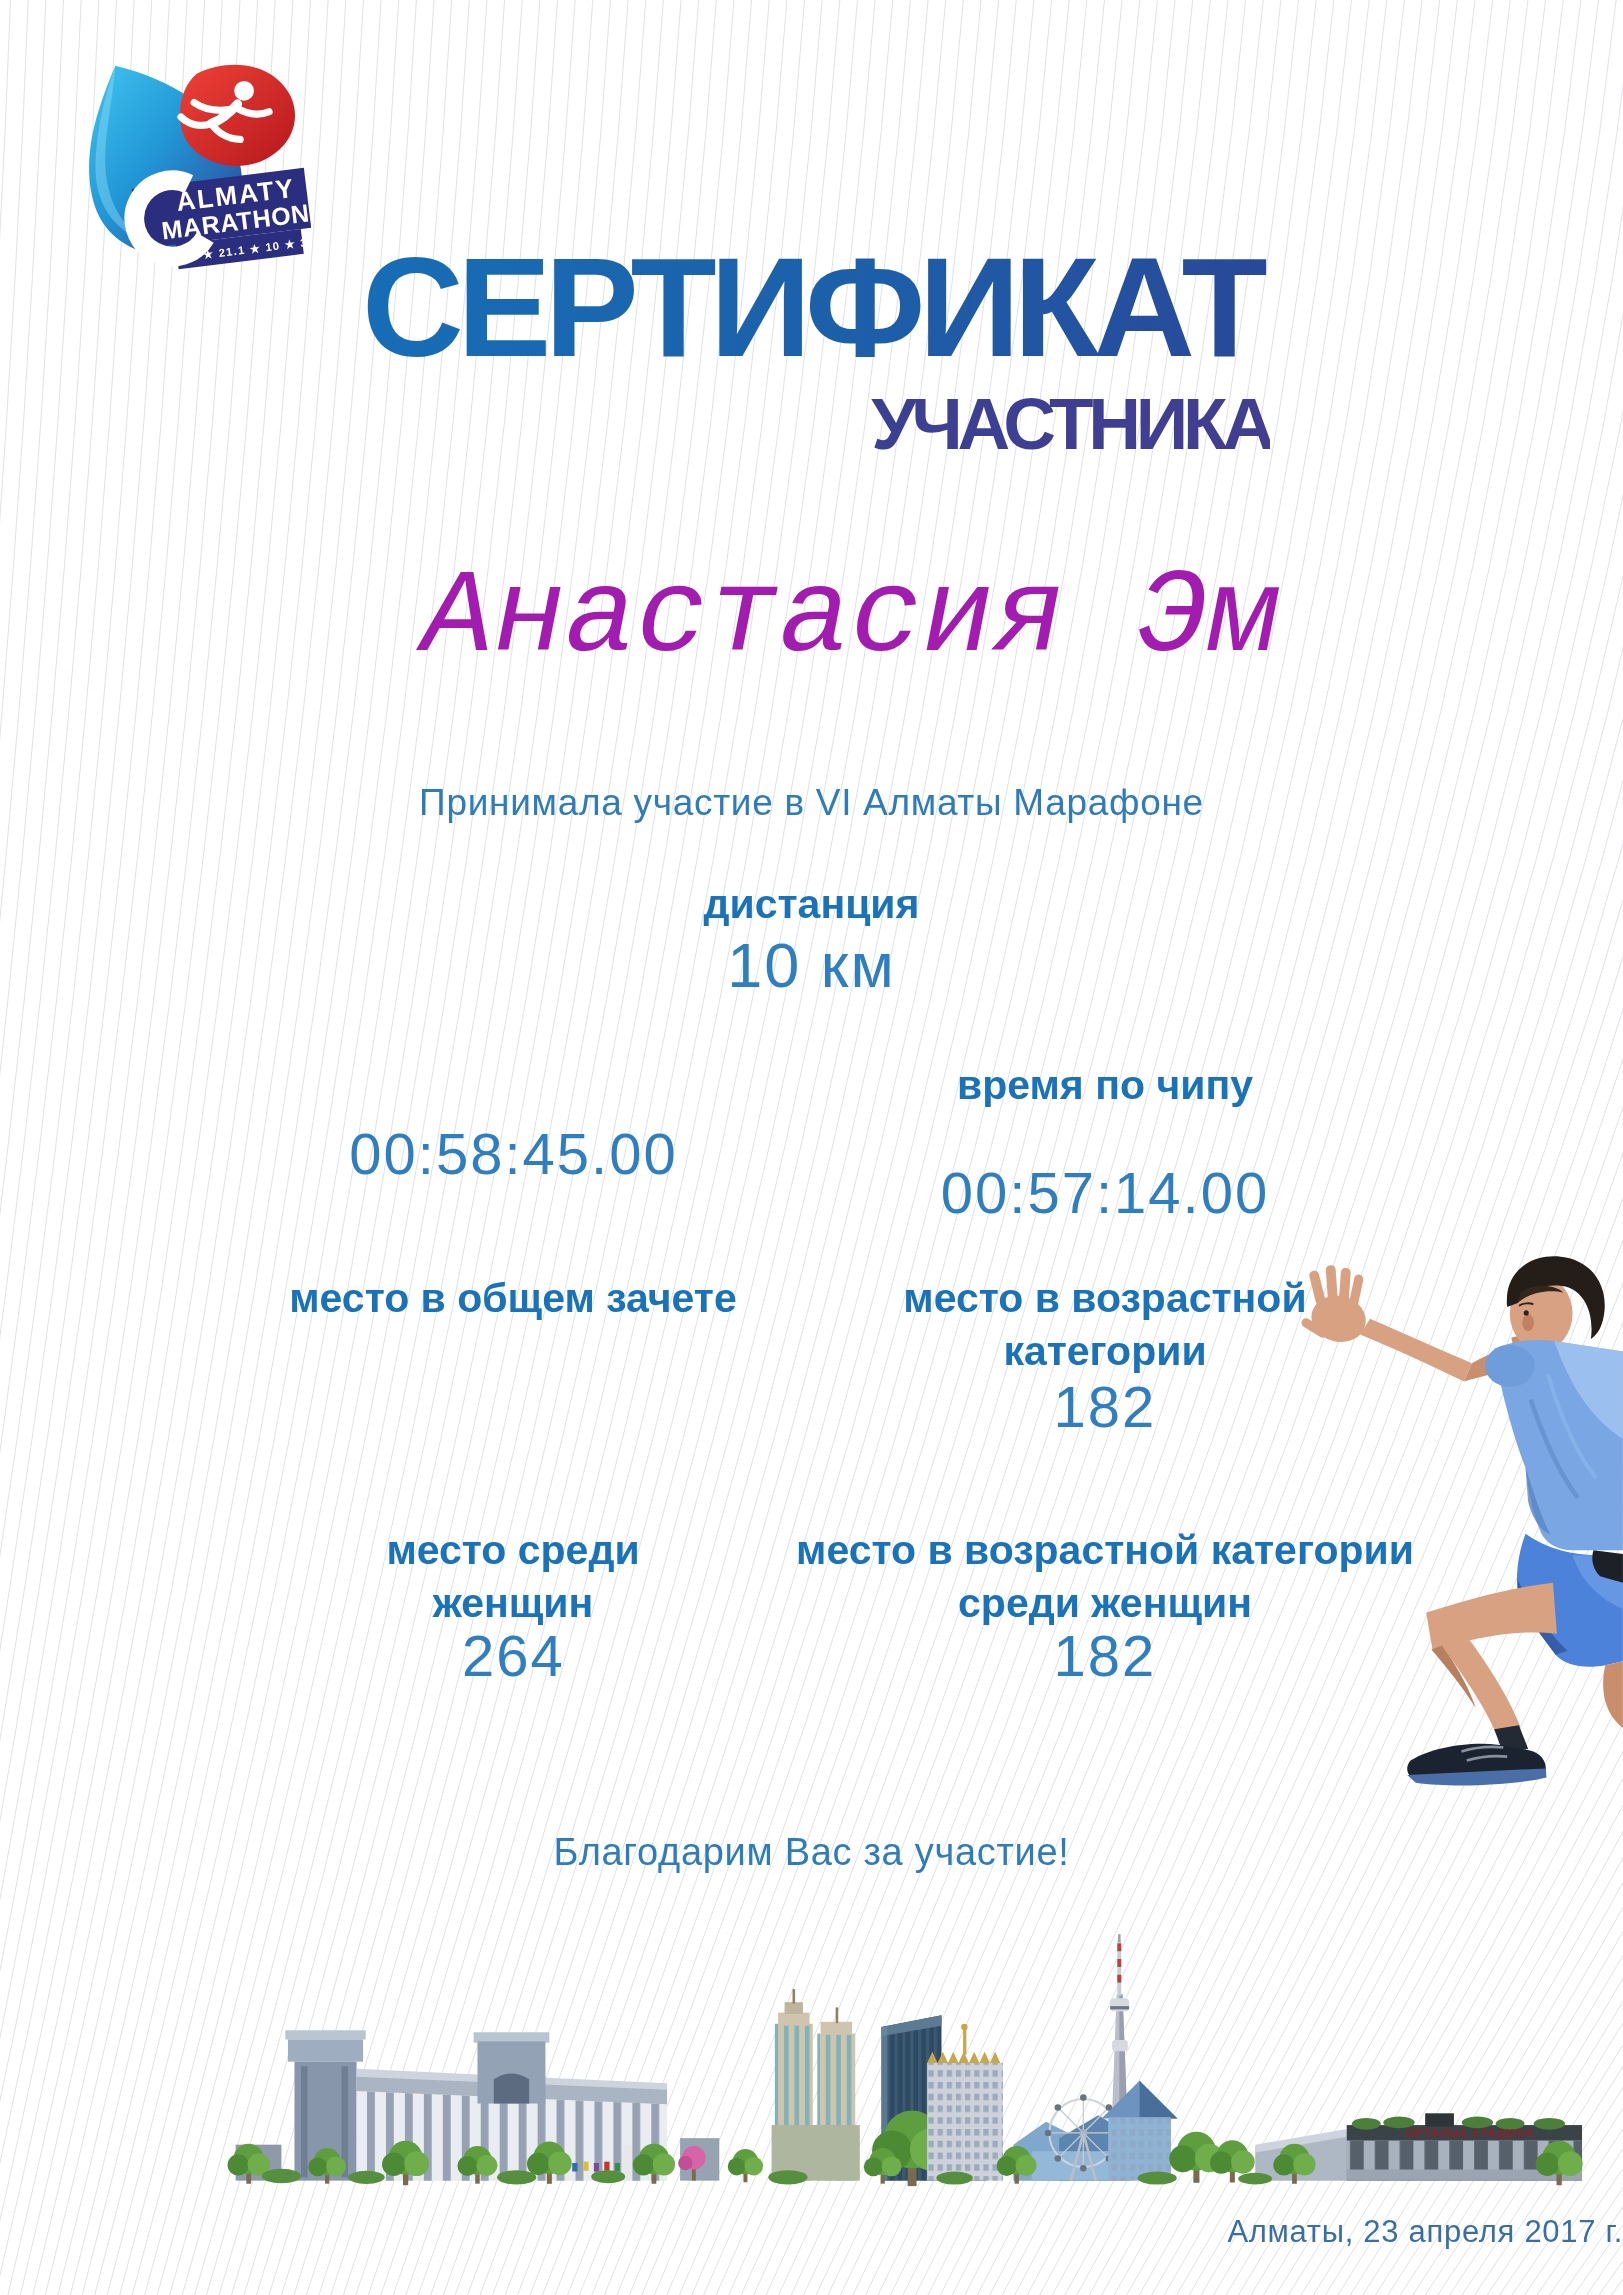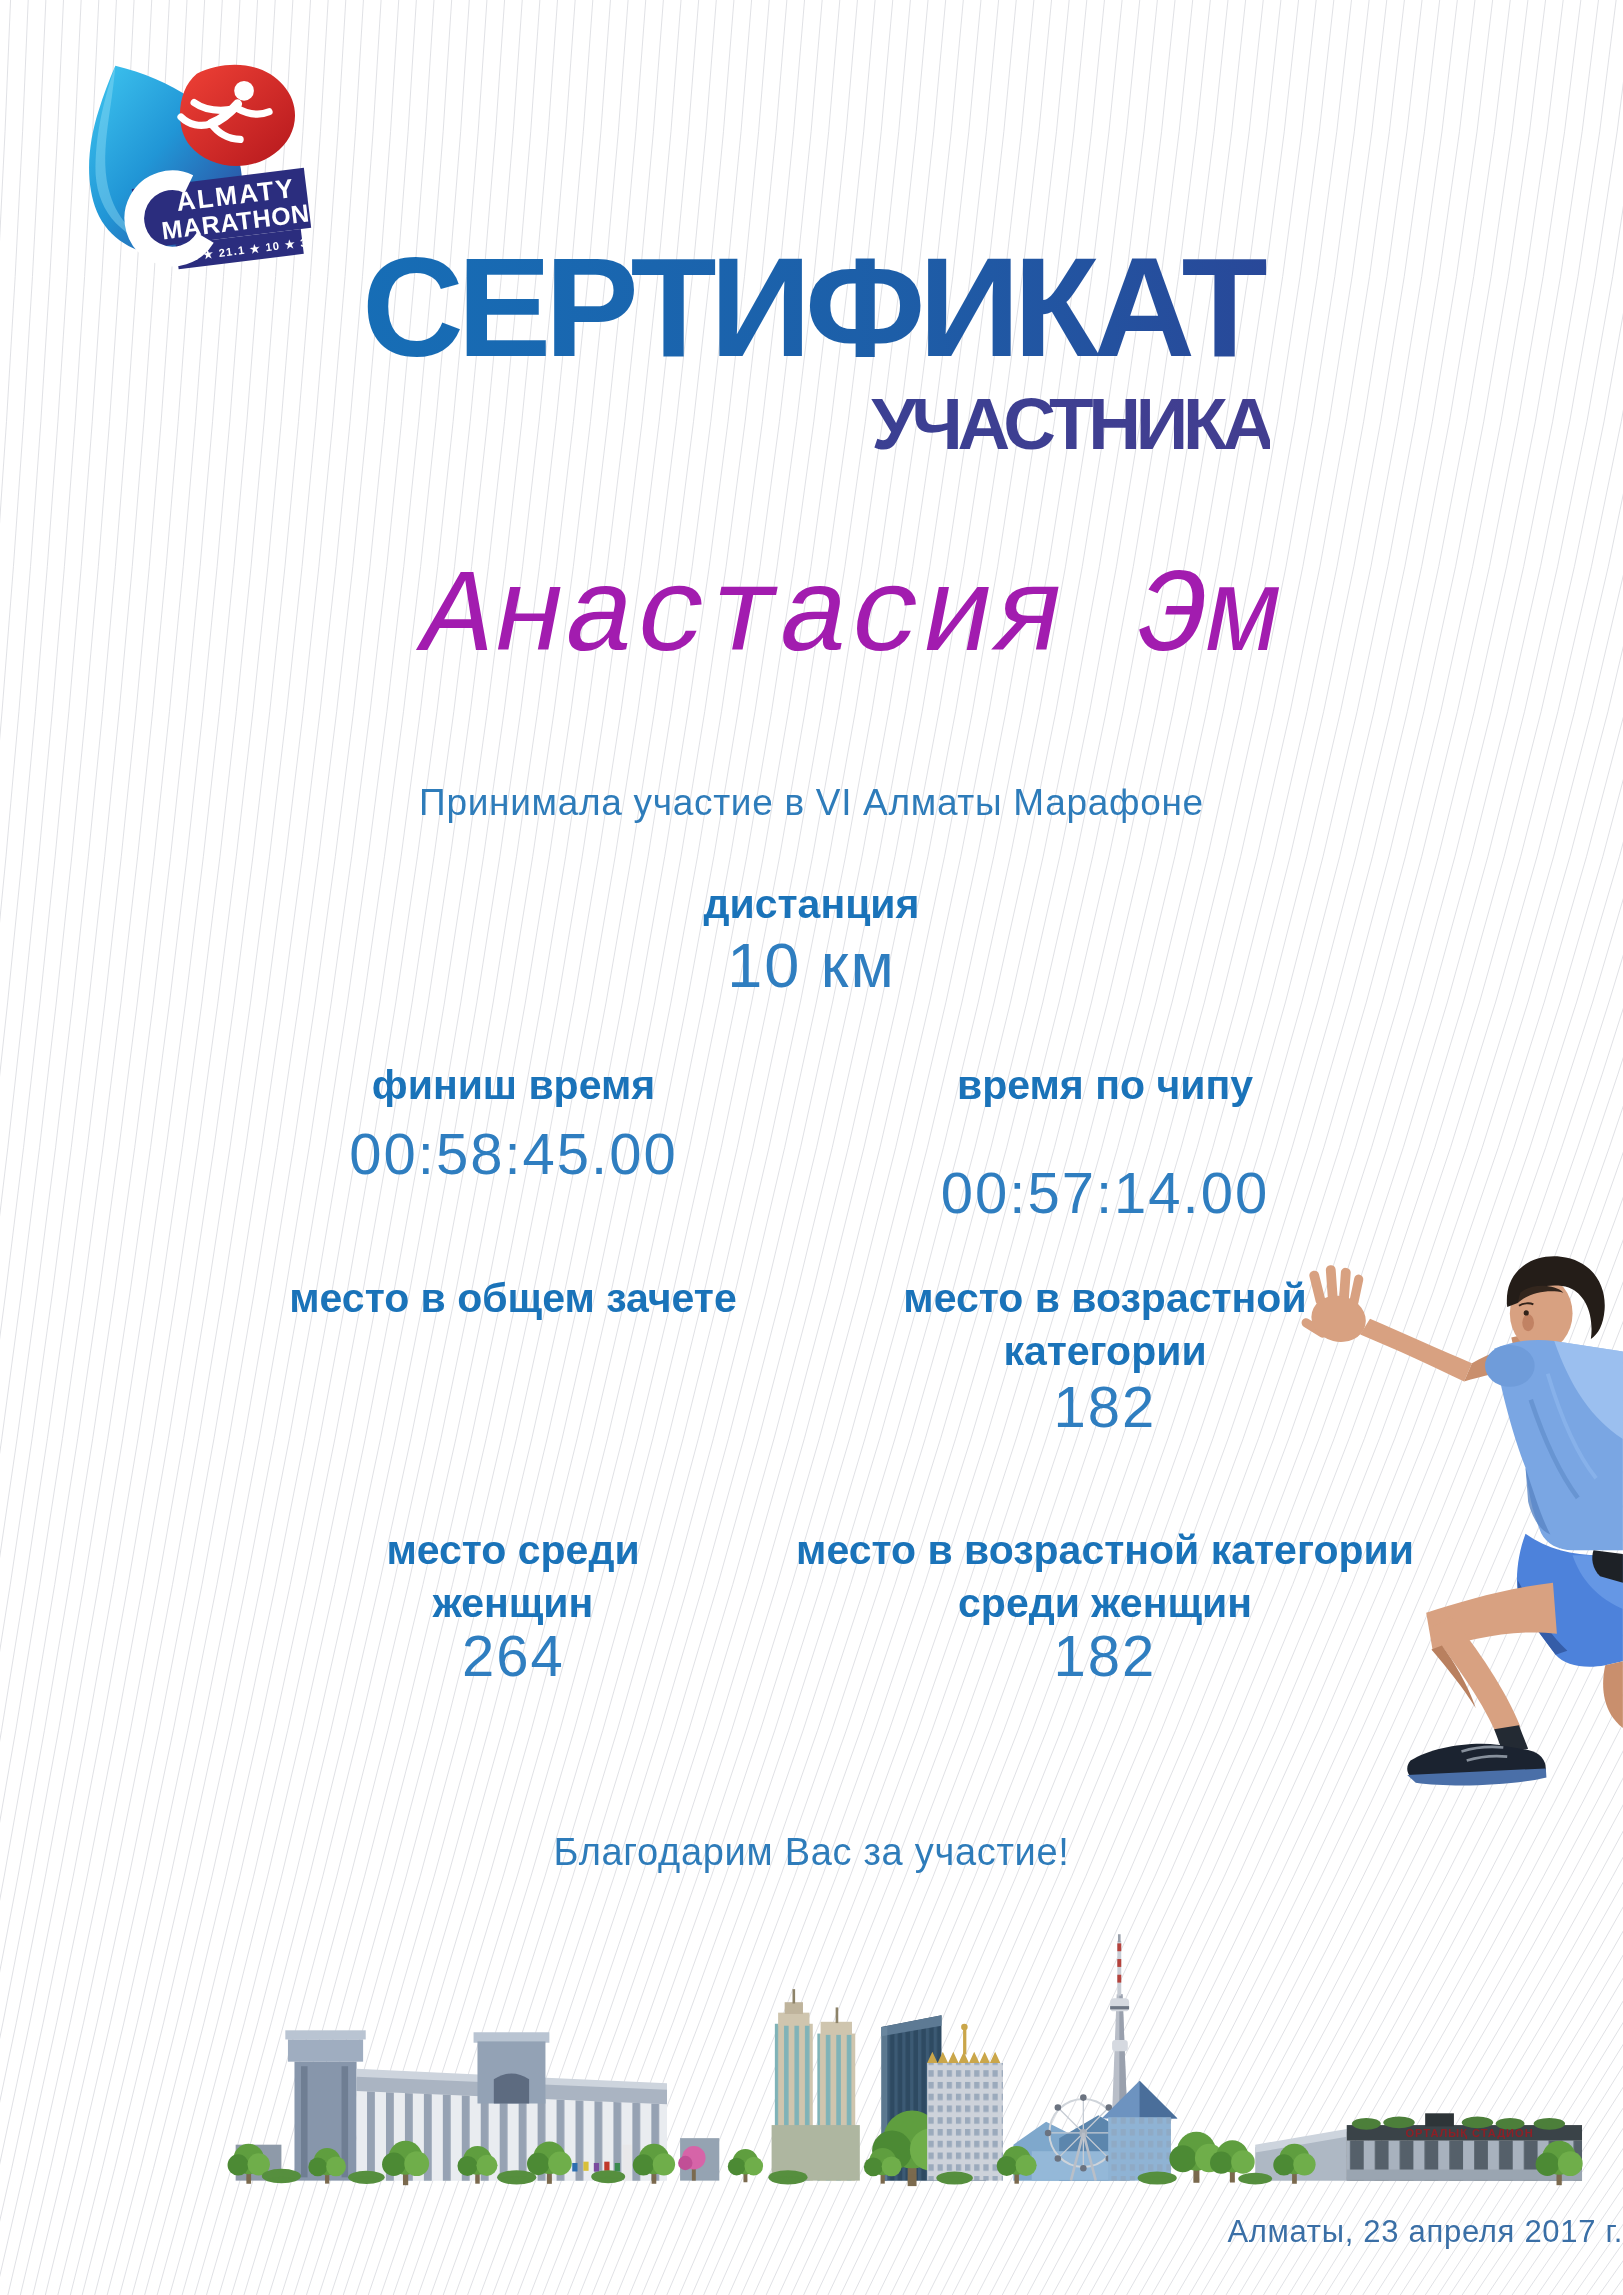--- a/index.html
+++ b/index.html
@@ -93,21 +93,20 @@
   </div>
 
   <div class="layer cert-title">СЕРТИФИКАТ</div>
   <div class="layer cert-subtitle">УЧАСТНИКА</div>
   <div class="layer runner-name">Анастасия Эм</div>
   <div class="layer participation">Принимала участие в VI Алматы Марафоне</div>
 
   <div class="layer stat-label dist-label">дистанция</div>
   <div class="layer stat-value dist-value">10 км</div>
 
-  <div class="layer stat-label" style="left:239px;top:1059px;width:549px;">финиш время</div>
   <div class="layer stat-value" style="left:239px;top:1120px;width:549px;">00:58:45.00</div>
 
   <div class="layer stat-label" style="left:804px;top:1059px;width:602px;">время по чипу</div>
   <div class="layer stat-value" style="left:804px;top:1120px;width:602px;margin-top:39px;">00:57:14.00</div>
 
   <div class="layer stat-label" style="left:284px;top:1272px;width:458px;">место в общем зачете</div>
 
   <div class="layer stat-label" style="left:876px;top:1272px;width:458px;">место в возрастной категории</div>
   <div class="layer stat-value" style="left:804px;top:1373px;width:602px;">182</div>
 

